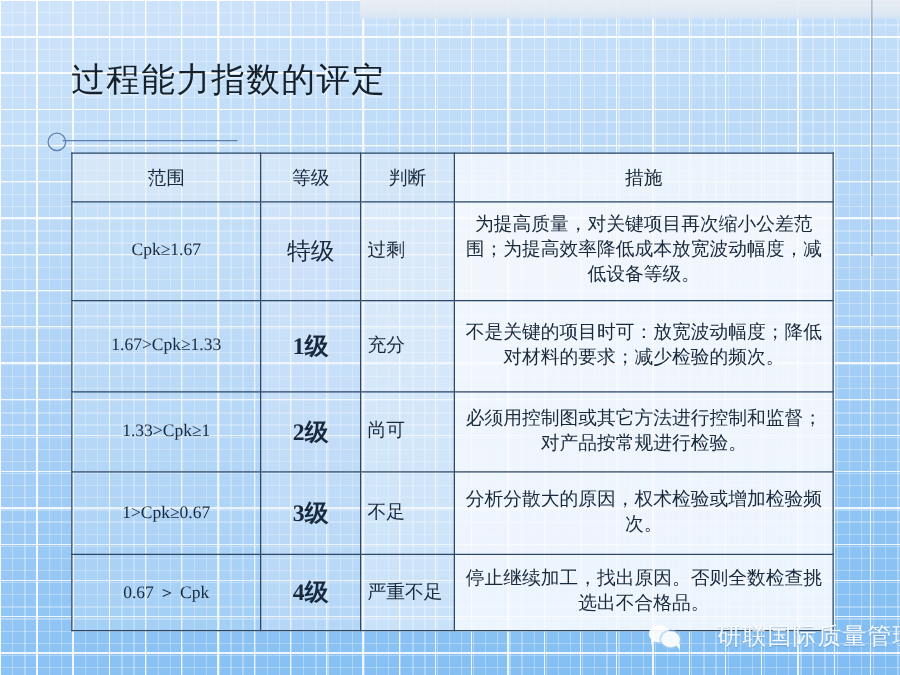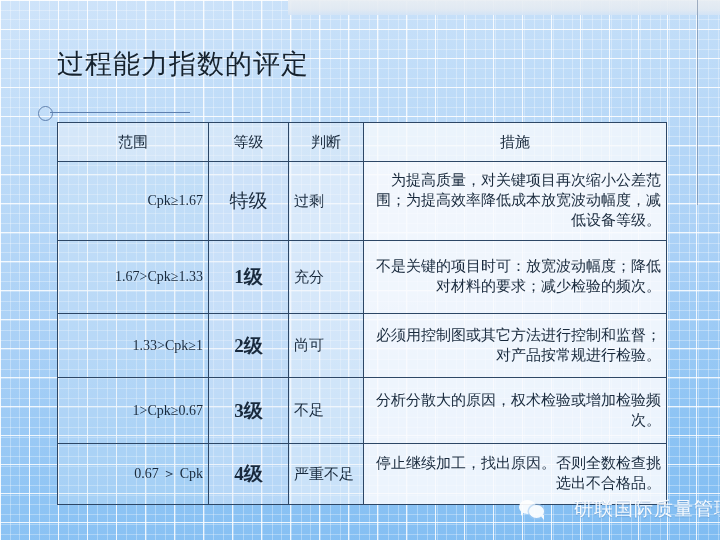--- a/index.html
+++ b/index.html
@@ -118,39 +118,39 @@
     font-size: 15px;
     font-weight: normal;
     text-align: center;
     background: rgba(232,240,250,0.55);
   }
   thead th.h-action {
     background: rgba(247,250,253,0.80);
   }
 
   td.range {
-    text-align: right;
+    text-align: center;
     font-size: 14px;
     font-family: "Liberation Serif", "DejaVu Serif", serif;
     background: rgba(220,234,250,0.30);
     white-space: nowrap;
   }
   td.grade {
     text-align: center;
     font-size: 19px;
     background: rgba(232,240,250,0.45);
     white-space: nowrap;
   }
   td.judge {
     font-size: 15px;
     background: rgba(240,246,252,0.62);
     line-height: 1.25;
   }
   td.action {
-    text-align: right;
+    text-align: center;
     font-size: 15px;
     line-height: 1.33;
     background: rgba(249,251,254,0.88);
     padding-left: 8px;
     padding-right: 6px;
   }
   tr.r1 td { height: 72px; }
   tr.r2 td { height: 66px; }
   tr.r3 td { height: 57px; }
   tr.r4 td { height: 59px; }

